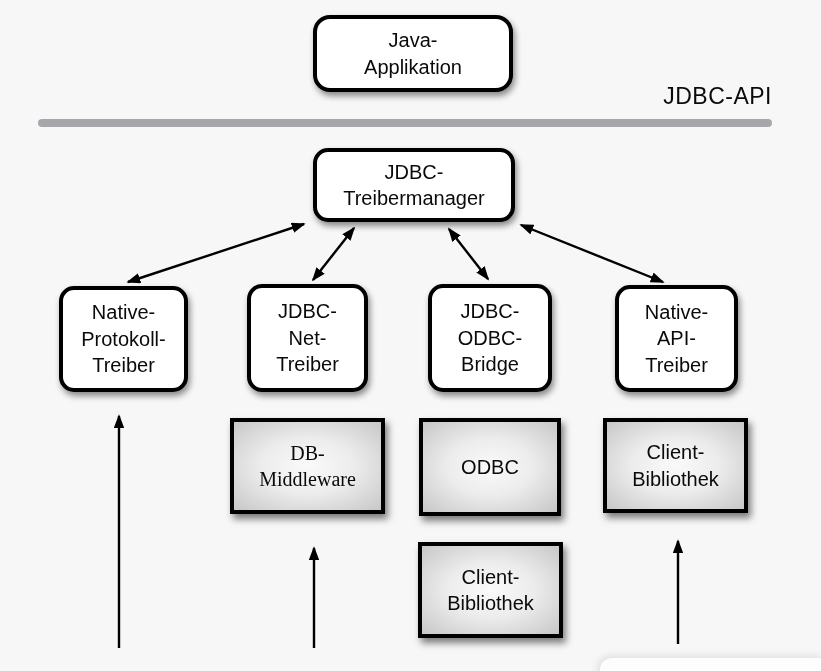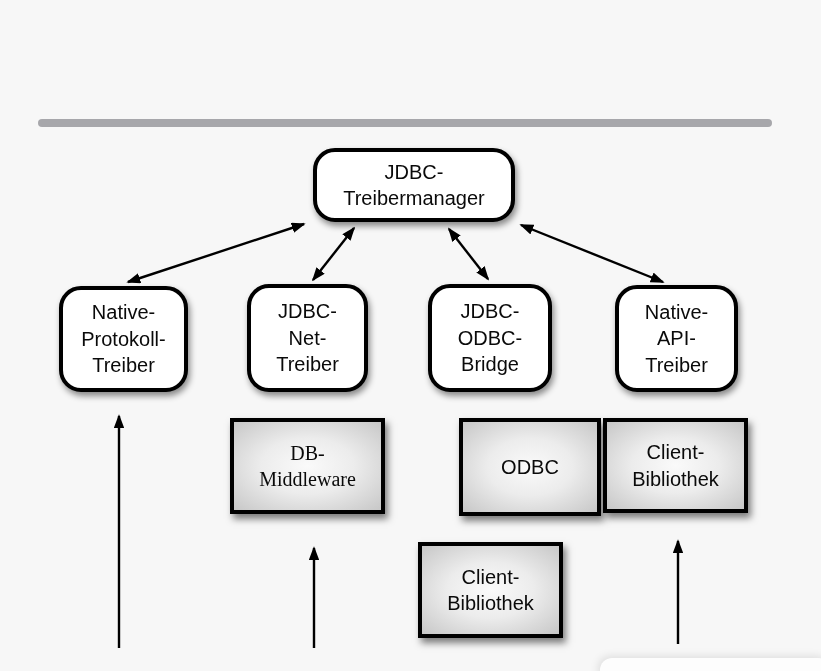--- a/index.html
+++ b/index.html
@@ -18,21 +18,21 @@
     overflow: hidden;
     background: #f7f7f7;
     color: #0a0a0a;
   }
   
   .node {
     position: absolute;
     box-sizing: border-box;
     background: #ffffff;
     border: 4.5px solid #000000;
-    border-radius: 22px;
+    border-radius: 15px;
     box-shadow: 2px 4px 6px rgba(0,0,0,0.45);
     display: flex;
     align-items: center;
     justify-content: center;
     text-align: center;
     font-size: 20px;
     line-height: 1.32;
     white-space: pre-line;
     z-index: 2;
   }
@@ -101,31 +101,36 @@
   }
 
   
   #java-app           { left: 313px; top: 15px;  width: 200px; height: 77px; border-radius: 17px; }
   #driver-manager     { left: 313px; top: 148px; width: 202px; height: 74px; }
   #native-protokoll   { left: 59px;  top: 286px; width: 129px; height: 106px; }
   #jdbc-net           { left: 247px; top: 284px; width: 121px; height: 108px; }
   #jdbc-odbc          { left: 428px; top: 284px; width: 124px; height: 108px; }
   #native-api         { left: 615px; top: 285px; width: 123px; height: 107px; }
   #db-middleware      { left: 230px; top: 418px; width: 155px; height: 96px; font-family: Liberation Serif, serif; }
-  #odbc               { left: 419px; top: 418px; width: 142px; height: 98px; margin-left: 40px; }
+  #odbc               { left: 419px; top: 418px; width: 142px; height: 98px; }
   #client-bib-right   { left: 603px; top: 418px; width: 145px; height: 95px; }
   #client-bib-bottom  { left: 418px; top: 542px; width: 145px; height: 96px; }
 </style>
 </head>
 <body>
 
 <div class="canvas">
 
+  <div class="api-label">JDBC-API</div>
   <div class="divider-line"></div>
 
+  <div class="node" id="java-app">
+    <span class="node-label">Java-
+Applikation</span>
+  </div>
 
   <div class="node" id="driver-manager">
     <span class="node-label">JDBC-
 Treibermanager</span>
   </div>
 
   <div class="node" id="native-protokoll">
     <span class="node-label">Native-
 Protokoll-
 Treiber</span>

